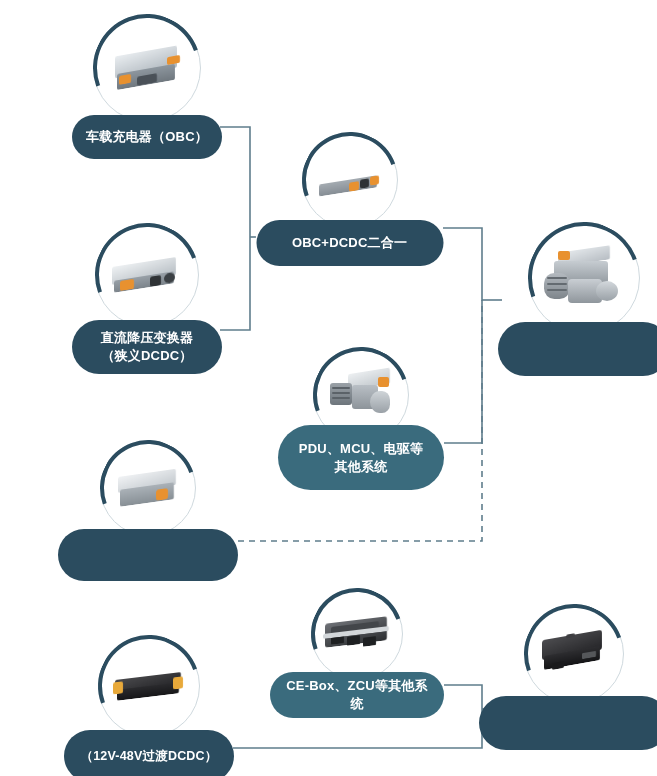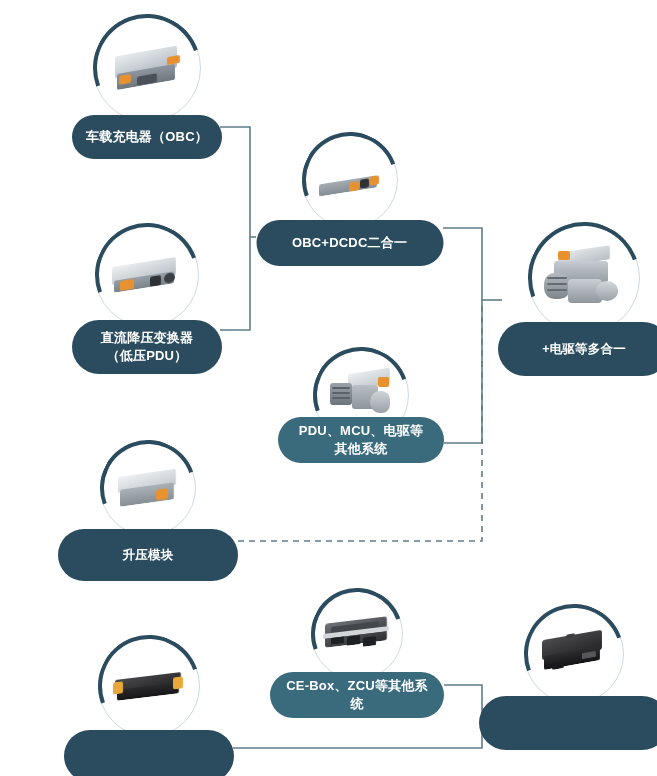--- a/index.html
+++ b/index.html
@@ -113,42 +113,41 @@
             <div class="box" style="left:10px;top:26px;width:14px;height:10px;background:#e8912f;border-radius:2px;transform:skewY(-9deg);"></div>
             <div class="box" style="left:40px;top:22px;width:11px;height:10px;background:#2f3336;border-radius:2px;transform:skewY(-9deg);"></div>
             <div class="box" style="left:54px;top:19px;width:11px;height:10px;background:#3b4044;border-radius:50%;transform:skewY(-9deg);"></div>
           </div>
         </div>
       </div>
     </div>
     <div class="pill dark" style="top:97px;width:150px;height:54px;font-size:13px;">
       <div>
         <div>直流降压变换器</div>
-        <div>（低压PDU）</div>
+        <div>（狭义DCDC）</div>
       </div>
     </div>
   </div>
 
   <div class="node" style="left:34px;top:440px;width:180px;">
     <div class="ring-wrap" style="top:0;">
       <div class="ring" style="width:96px;height:96px;">
         <div class="thin"></div>
         <div class="arc" style="border:4px solid #2b4c5f;border-right-color:transparent;border-bottom-color:transparent;transform:rotate(25deg);box-sizing:border-box;"></div>
         <div class="photo" style="inset:8px;background:#fff;">
           <div class="dev" style="width:68px;height:42px;">
             <div class="box" style="left:4px;top:6px;width:58px;height:16px;background:linear-gradient(170deg,#f0f2f4,#c2c8cd);transform:skewY(-8deg);"></div>
             <div class="box" style="left:6px;top:19px;width:54px;height:17px;background:linear-gradient(180deg,#aab1b7,#878f95);transform:skewY(-8deg);"></div>
             <div class="box" style="left:42px;top:22px;width:12px;height:11px;background:#e8912f;border-radius:3px;transform:skewY(-8deg);"></div>
           </div>
         </div>
       </div>
     </div>
     <div class="pill dark" style="top:89px;width:180px;height:52px;font-size:12.5px;">
       <div>
-        <div>升压模块</div>
       </div>
     </div>
   </div>
 
   <div class="node" style="left:40px;top:635px;width:170px;">
     <div class="ring-wrap" style="top:0;">
       <div class="ring" style="width:102px;height:102px;">
         <div class="thin"></div>
         <div class="arc" style="border:4px solid #2b4c5f;border-right-color:transparent;border-bottom-color:transparent;transform:rotate(25deg);box-sizing:border-box;"></div>
         <div class="photo" style="inset:8px;background:#fff;">
@@ -156,20 +155,21 @@
             <div class="box" style="left:4px;top:8px;width:66px;height:13px;background:linear-gradient(170deg,#4a4a4d,#232326);transform:skewY(-7deg);"></div>
             <div class="box" style="left:6px;top:18px;width:62px;height:11px;background:linear-gradient(180deg,#2a2a2d,#161618);transform:skewY(-7deg);"></div>
             <div class="box" style="left:2px;top:14px;width:10px;height:12px;background:#e8a93a;border-radius:2px;transform:skewY(-7deg);"></div>
             <div class="box" style="left:62px;top:9px;width:10px;height:12px;background:#e8a93a;border-radius:2px;transform:skewY(-7deg);"></div>
           </div>
         </div>
       </div>
     </div>
     <div class="pill dark" style="top:95px;width:170px;height:52px;font-size:12.5px;">
       <div>
+        <div>（12V-48V过渡DCDC）</div>
       </div>
     </div>
   </div>
 
   <div class="node" style="left:232px;top:132px;width:187px;">
     <div class="ring-wrap" style="top:0;">
       <div class="ring" style="width:96px;height:96px;">
         <div class="thin"></div>
         <div class="arc" style="border:4px solid #2b4c5f;border-right-color:transparent;border-bottom-color:transparent;transform:rotate(25deg);box-sizing:border-box;"></div>
         <div class="photo" style="inset:8px;background:#fff;">
@@ -202,21 +202,21 @@
             <div class="box" style="left:4px;top:14px;width:22px;height:22px;background:linear-gradient(180deg,#9aa1a7,#6d757c);border-radius:3px;"></div>
             <div class="box" style="left:26px;top:16px;width:26px;height:24px;background:linear-gradient(180deg,#b9bfc5,#8d949a);border-radius:3px;"></div>
             <div class="box" style="left:44px;top:22px;width:20px;height:22px;background:linear-gradient(180deg,#cfd4d8,#9aa1a7);border-radius:50% 40% 40% 50%;"></div>
             <div class="box" style="left:6px;top:18px;width:18px;height:2px;background:#5b6268;"></div>
             <div class="box" style="left:6px;top:23px;width:18px;height:2px;background:#5b6268;"></div>
             <div class="box" style="left:6px;top:28px;width:18px;height:2px;background:#5b6268;"></div>
           </div>
         </div>
       </div>
     </div>
-    <div class="pill teal" style="top:70px;width:166px;height:46px;font-size:13px;justify-content:center;">
+    <div class="pill teal" style="top:78px;width:166px;height:65px;font-size:13px;justify-content:center;">
       <div>
         <div>PDU、MCU、电驱等</div>
         <div>其他系统</div>
       </div>
     </div>
   </div>
 
   <div class="node" style="left:246px;top:588px;width:174px;">
     <div class="ring-wrap" style="top:0;">
       <div class="ring" style="width:92px;height:92px;">
@@ -257,21 +257,20 @@
             <div class="box" style="left:54px;top:34px;width:22px;height:20px;background:linear-gradient(180deg,#d3d8dc,#9aa1a7);border-radius:50%;"></div>
             <div class="box" style="left:5px;top:30px;width:20px;height:2px;background:#646b71;"></div>
             <div class="box" style="left:5px;top:36px;width:20px;height:2px;background:#646b71;"></div>
             <div class="box" style="left:5px;top:42px;width:20px;height:2px;background:#646b71;"></div>
           </div>
         </div>
       </div>
     </div>
     <div class="pill dark" style="top:100px;width:172px;height:54px;font-size:12.5px;">
       <div>
-        <div>+电驱等多合一</div>
       </div>
     </div>
   </div>
 
   <div class="node" style="left:455px;top:604px;width:190px;">
     <div class="ring-wrap" style="top:0;">
       <div class="ring" style="width:100px;height:100px;">
         <div class="thin"></div>
         <div class="arc" style="border:4px solid #2b4c5f;border-right-color:transparent;border-bottom-color:transparent;transform:rotate(25deg);box-sizing:border-box;"></div>
         <div class="photo" style="inset:8px;background:#fff;">

